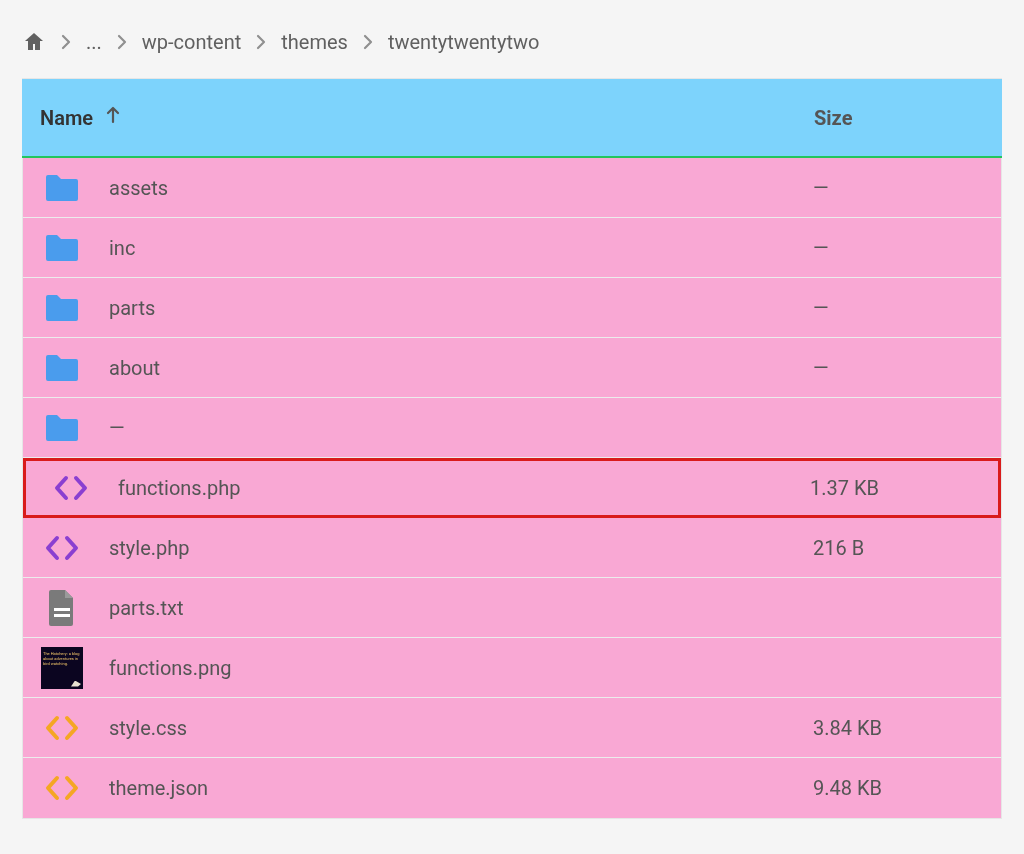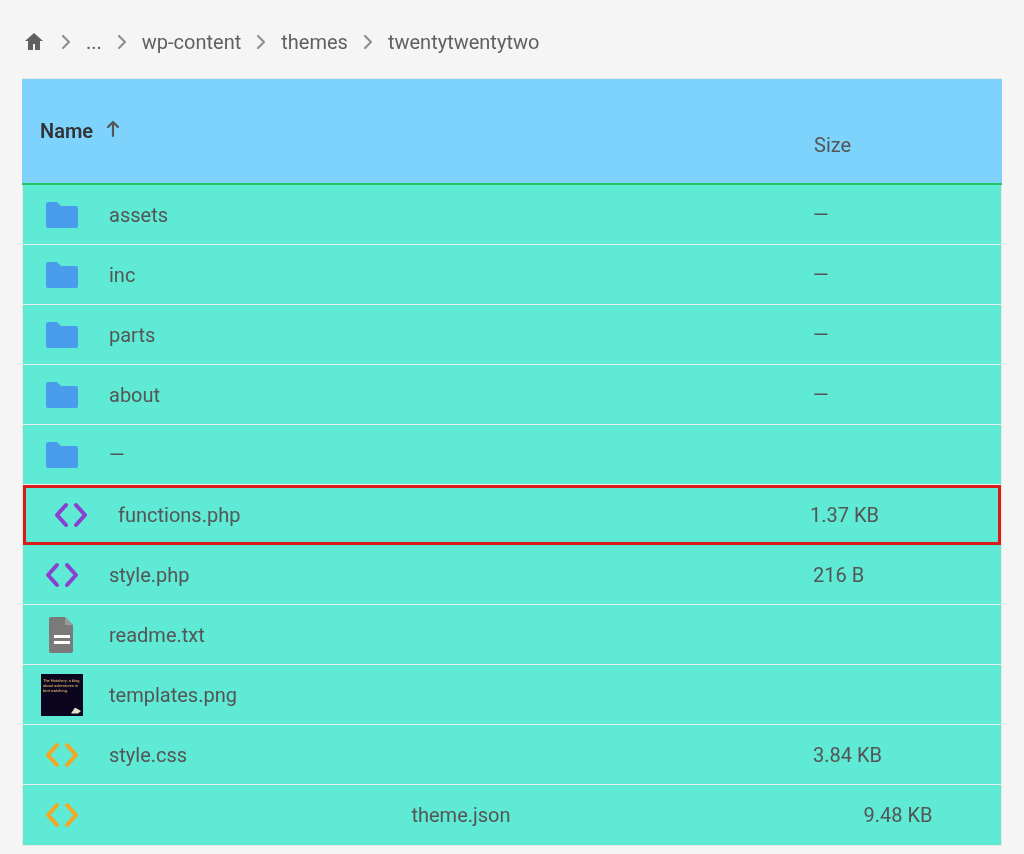--- a/index.html
+++ b/index.html
@@ -42,34 +42,33 @@
 }
 .col-name-head {
   flex: 1;
   display: flex;
   align-items: center;
   gap: 10px;
 }
 .col-size-head {
   width: 170px;
   color: #555;
-  font-weight: 400;
-  margin-top: 28px;
+  font-weight: 700;
 }
 .row {
   display: flex;
   align-items: center;
   height: 60px;
   padding: 0 18px;
   border-bottom: 1px solid #ececec;
   font-size: 20px;
   color: #555;
-  background: #5eead4;
-}
-.row:last-child { border-bottom: none; text-align: center; }
+  background: #f9a8d4;
+}
+.row:last-child { border-bottom: none; }
 .row .icon-cell {
   width: 42px;
   height: 42px;
   display: flex;
   align-items: center;
   justify-content: center;
   margin-right: 26px;
 }
 .row .name-cell { flex: 1; }
 .row .size-cell { width: 170px; color: #555; }
@@ -211,32 +210,32 @@
         <div class="size-cell">216 B</div>
       </div>
       <div class="row">
         <div class="icon-cell">
           <svg width="30" height="36" viewBox="0 0 30 36">
             <path fill="#7a7a7a" d="M4 0h14l8 8v26a2 2 0 0 1-2 2H4a2 2 0 0 1-2-2V2a2 2 0 0 1 2-2z"></path>
             <path fill="#fff" d="M7 18h16v3H7zM7 24h16v3H7z"></path>
             <path fill="#9a9a9a" d="M18 0l8 8h-8z"></path>
           </svg>
         </div>
-        <div class="name-cell">readme.txt</div>
+        <div class="name-cell">parts.txt</div>
       </div>
       <div class="row">
         <div class="icon-cell">
           <div class="thumb">
             <span>The Hatchery: a blog</span>
             <span>about adventures in</span>
             <span>bird watching.</span>
             <div class="bird"></div>
           </div>
         </div>
-        <div class="name-cell">templates.png</div>
+        <div class="name-cell">functions.png</div>
       </div>
       <div class="row">
         <div class="icon-cell">
           <svg width="36" height="28" viewBox="0 0 36 28" fill="none">
             <path d="M13 4L4 14l9 10M23 4l9 10-9 10" stroke="#f5a623" stroke-width="4" stroke-linecap="round" stroke-linejoin="round"></path>
           </svg>
         </div>
         <div class="name-cell">style.css</div>
         <div class="size-cell">3.84 KB</div>
       </div>

